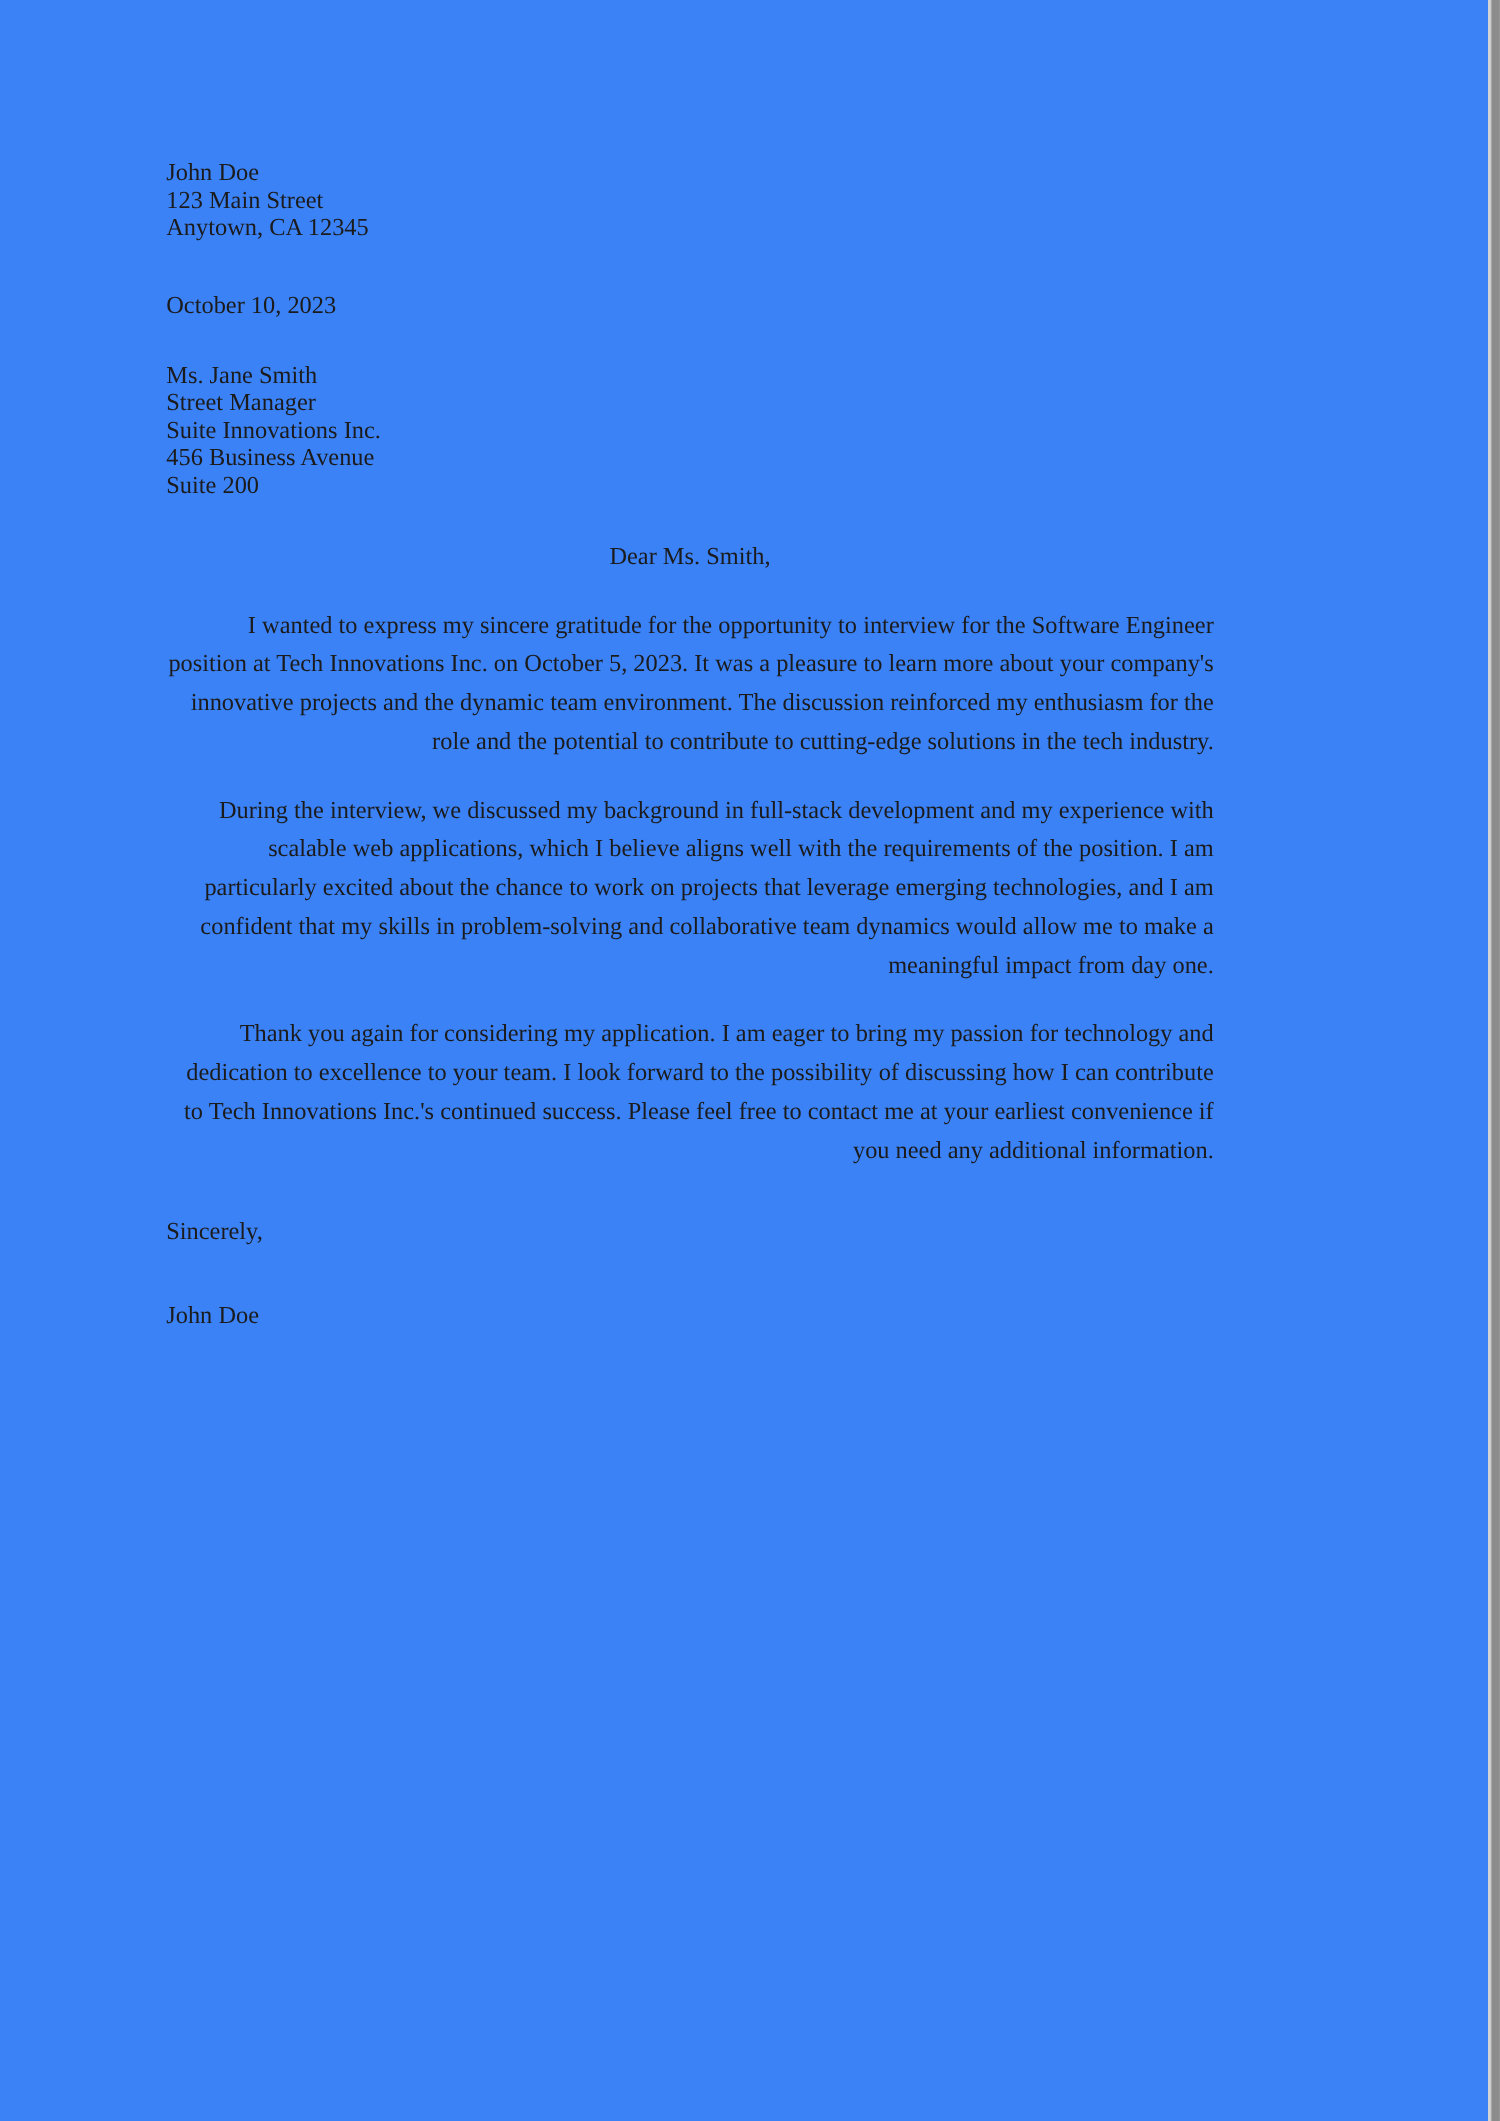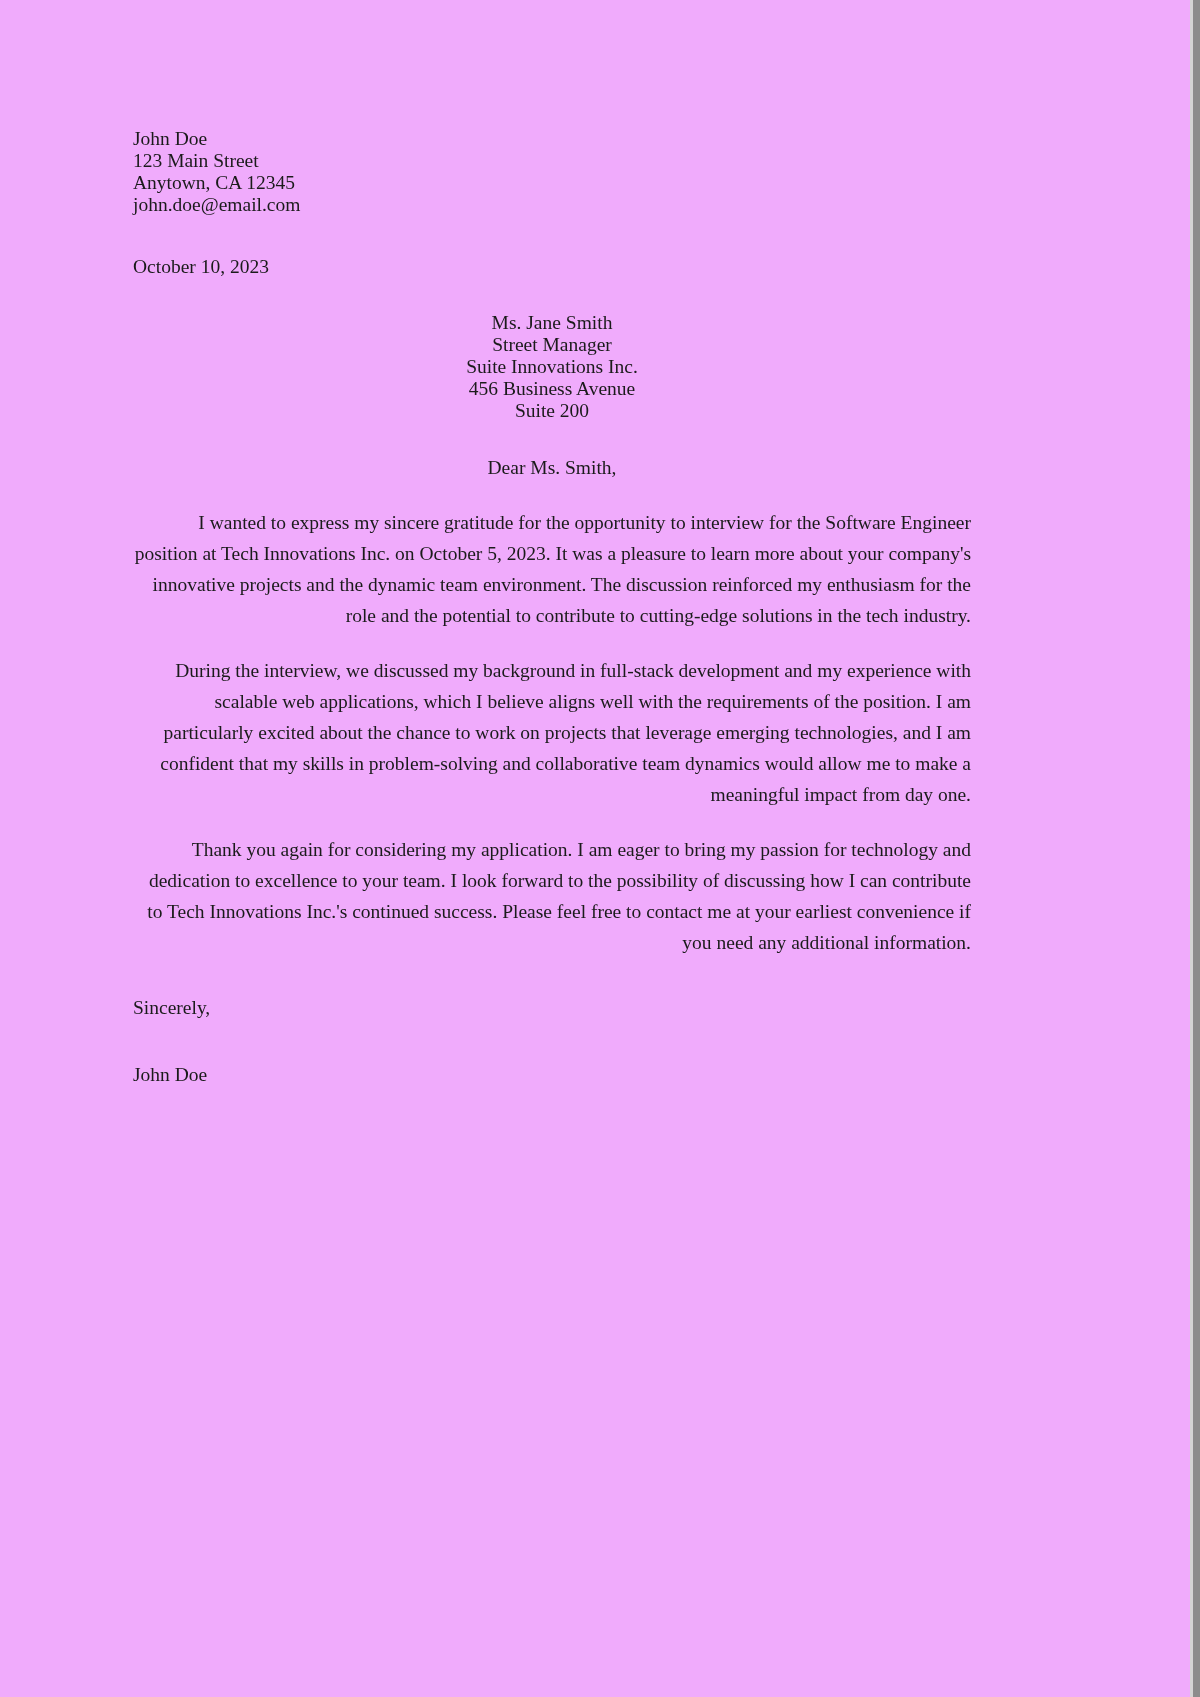--- a/index.html
+++ b/index.html
@@ -12,37 +12,37 @@
     height: 1697px;
     position: relative;
     overflow: hidden;
     font-family: "Liberation Serif", "DejaVu Serif", serif;
     color: #1b1b1b;
   }
   .page {
     box-sizing: border-box;
     width: 1200px;
     min-height: 1697px;
-    background: #f0abfc;
+    background: #3b82f6;
     padding: 128px 229px 60px 133px;
   }
   .addr-block {
     font-size: 19.5px;
     line-height: 22px;
   }
   .sender {
     text-align: left;
   }
   .date-line {
     font-size: 19.5px;
     line-height: 22px;
     margin-top: 40px;
   }
   .recipient {
-    text-align: center;
+    text-align: left;
     margin-top: 34px;
   }
   .salutation {
     font-size: 19.5px;
     line-height: 31px;
     margin-top: 30px;
     margin-bottom: 24px;
     text-align: center;
   }
   .para {
@@ -81,21 +81,20 @@
 </style>
 </head>
 <body style="color: rgb(27, 27, 27);">
 
 <div class="page">
 
   <div class="addr-block sender">
     <div>John Doe</div>
     <div>123 Main Street</div>
     <div>Anytown, CA 12345</div>
-    <div>john.doe@email.com</div>
   </div>
 
   <div class="date-line">October 10, 2023</div>
 
   <div class="addr-block recipient">
     <div>Ms. Jane Smith</div>
     <div>Street Manager</div>
     <div>Suite Innovations Inc.</div>
     <div>456 Business Avenue</div>
     <div>Suite 200</div>

